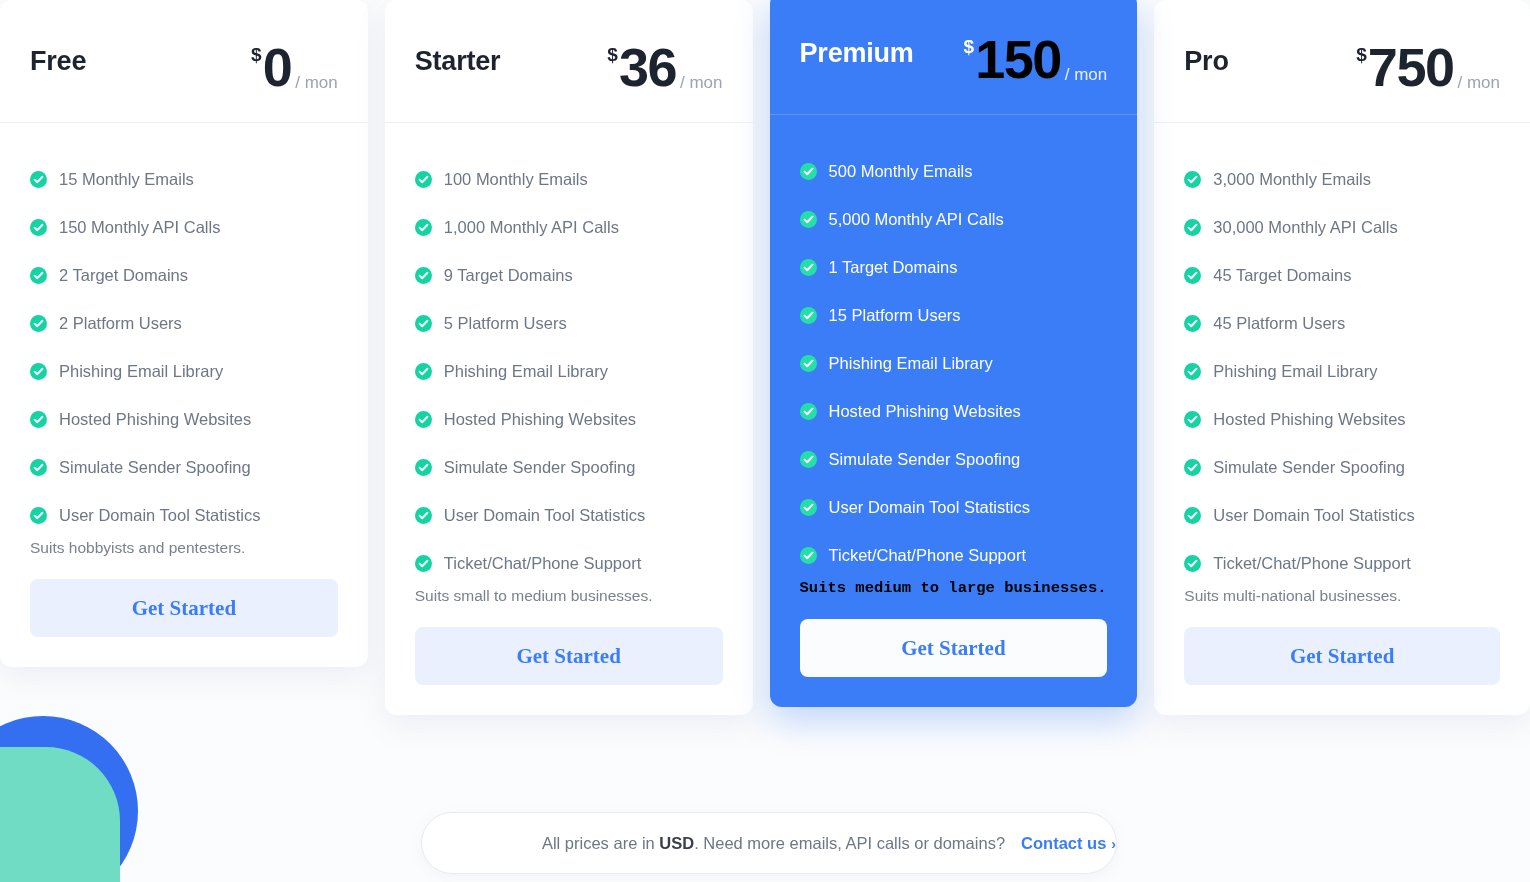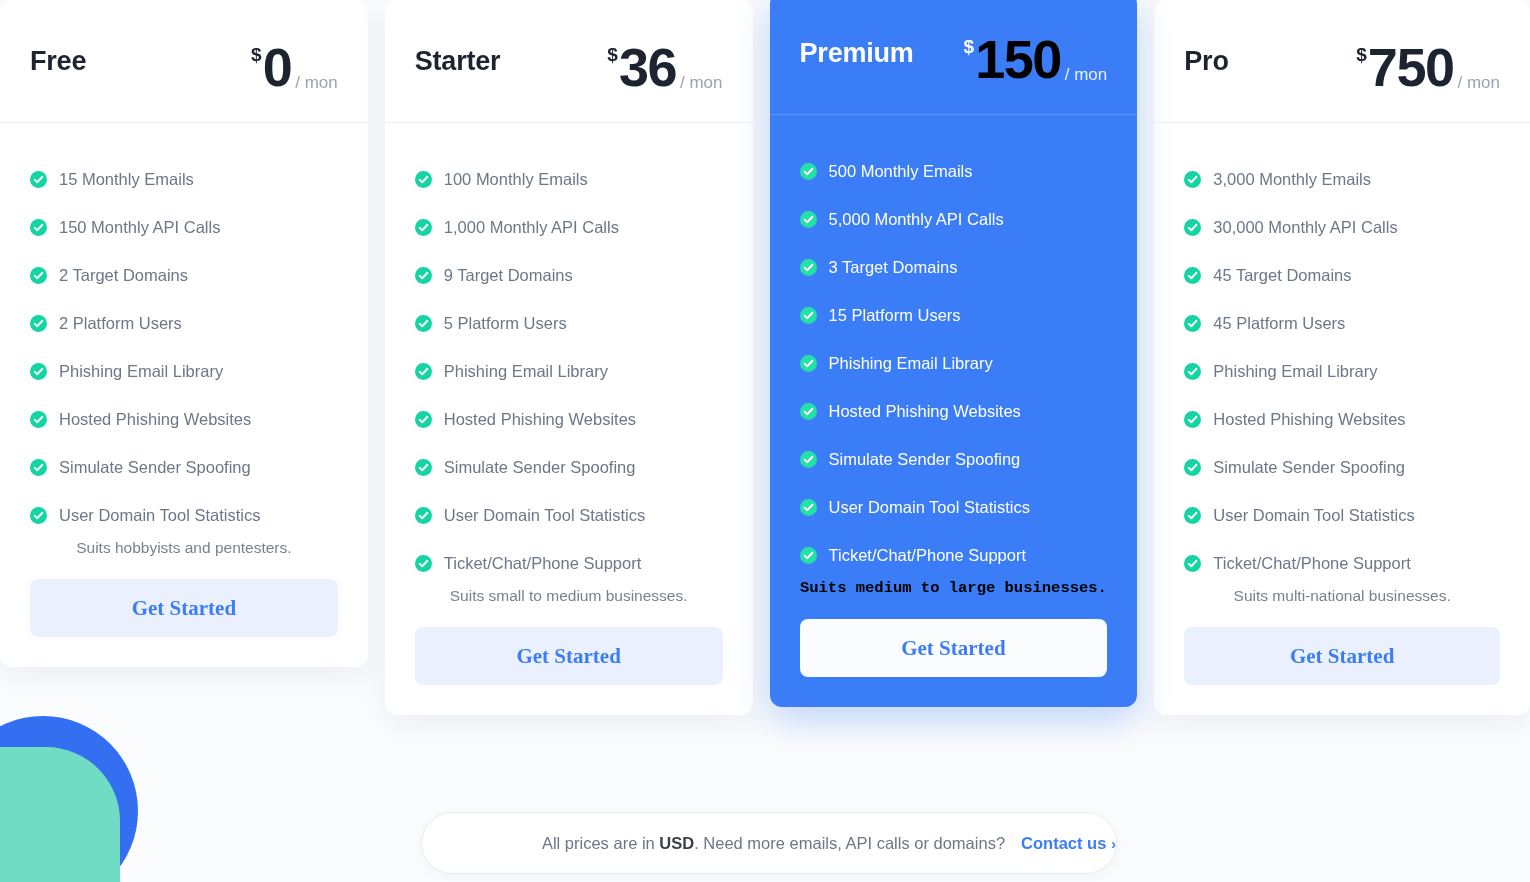--- a/index.html
+++ b/index.html
@@ -159,21 +159,21 @@
   .featured .feature-label { color: #ffffff; }
 
   
   .plan-foot {
     margin-top: auto;
     padding: 0 30px 30px 30px;
   }
   .tagline {
     font-size: 15.5px;
     color: #78828f;
-    text-align: center;
+    text-align: left;
     margin-bottom: 22px;
     white-space: nowrap;
   }
   .featured .tagline { color: #000000; font-weight: bold; font-family: Liberation Mono, monospace; }
 
   .cta-button {
     display: block;
     width: 100%;
     height: 58px;
     line-height: 58px;
@@ -405,21 +405,21 @@
             <circle cx="10" cy="10" r="10" fill="#25dfa8"></circle>
             <path d="M5.4 10.2 L8.5 13.2 L14.6 6.8" stroke="#ffffff" stroke-width="2.3" fill="none" stroke-linecap="round" stroke-linejoin="round"></path>
           </svg>
           <span class="feature-label">5,000 Monthly API Calls</span>
         </li>
         <li class="feature-item">
           <svg class="check-icon" viewBox="0 0 20 20">
             <circle cx="10" cy="10" r="10" fill="#25dfa8"></circle>
             <path d="M5.4 10.2 L8.5 13.2 L14.6 6.8" stroke="#ffffff" stroke-width="2.3" fill="none" stroke-linecap="round" stroke-linejoin="round"></path>
           </svg>
-          <span class="feature-label">3 Target Domains</span>
+          <span class="feature-label">1 Target Domains</span>
         </li>
         <li class="feature-item">
           <svg class="check-icon" viewBox="0 0 20 20">
             <circle cx="10" cy="10" r="10" fill="#25dfa8"></circle>
             <path d="M5.4 10.2 L8.5 13.2 L14.6 6.8" stroke="#ffffff" stroke-width="2.3" fill="none" stroke-linecap="round" stroke-linejoin="round"></path>
           </svg>
           <span class="feature-label">15 Platform Users</span>
         </li>
         <li class="feature-item">
           <svg class="check-icon" viewBox="0 0 20 20">

